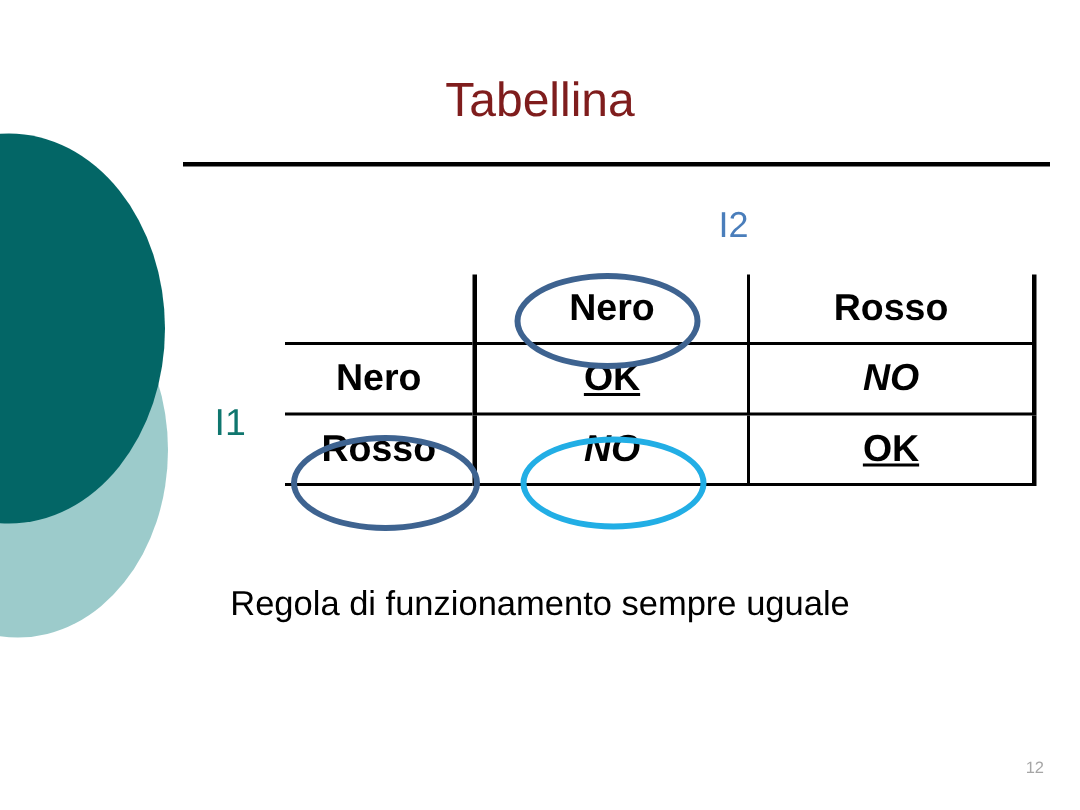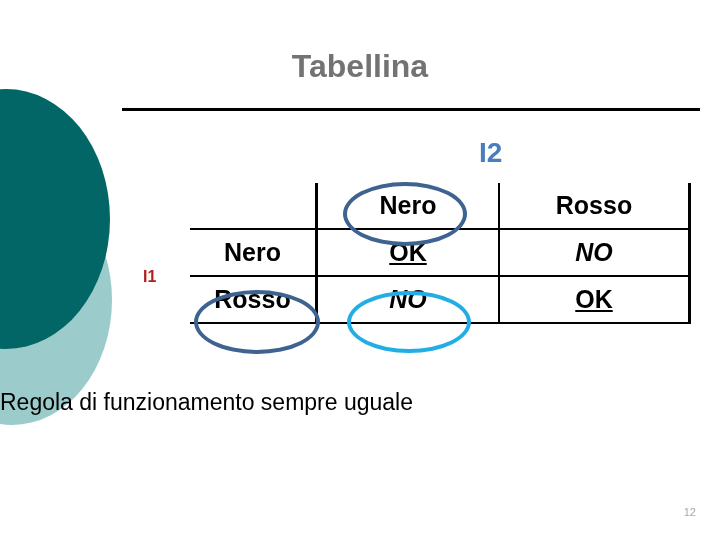--- a/index.html
+++ b/index.html
@@ -39,54 +39,54 @@
   }
 
   
   .title {
     position: absolute;
     left: 0;
     top: 48px;
     width: 720px;
     text-align: center;
     font-size: 32px;
-    font-weight: 700;
-    color: #737373;
+    font-weight: 400;
+    color: #7f1d1d;
     letter-spacing: 0px;
     z-index: 5;
   }
   .title-rule {
     position: absolute;
     left: 122px;
     top: 108px;
     width: 578px;
     height: 3px;
     background: #000000;
     z-index: 5;
   }
 
   
   .label-i2 {
     position: absolute;
     left: 479px;
     top: 137px;
-    font-size: 28px;
-    font-weight: bold;
+    font-size: 24px;
+    font-weight: normal;
     color: #4A7EBB;
     z-index: 6;
   }
 
   
   .label-i1 {
     position: absolute;
     left: 143px;
     top: 268px;
-    font-size: 16px;
-    font-weight: bold;
-    color: #b91c1c;
+    font-size: 25px;
+    font-weight: normal;
+    color: #0f766e;
     z-index: 6;
   }
 
   
   .tbl-wrap {
     position: absolute;
     left: 190px;
     top: 183px;
     width: 493px;
     z-index: 6;
@@ -139,20 +139,21 @@
   #ell-head-nero  { left: 343px; top: 182px;  width: 116px; height: 56px; }
   #ell-row-rosso  { left: 194px; top: 290px;  width: 118px; height: 56px; }
   #ell-cell-no    { left: 347px; top: 291px;  width: 116px; height: 54px; }
 
   
   .caption {
     position: absolute;
     left: 0;
     top: 389px;
     width: 720px;
+    text-align: center;
     font-size: 23px;
     font-weight: 400;
     color: #000000;
     z-index: 5;
   }
 
   
   .page-num {
     position: absolute;
     right: 24px;

